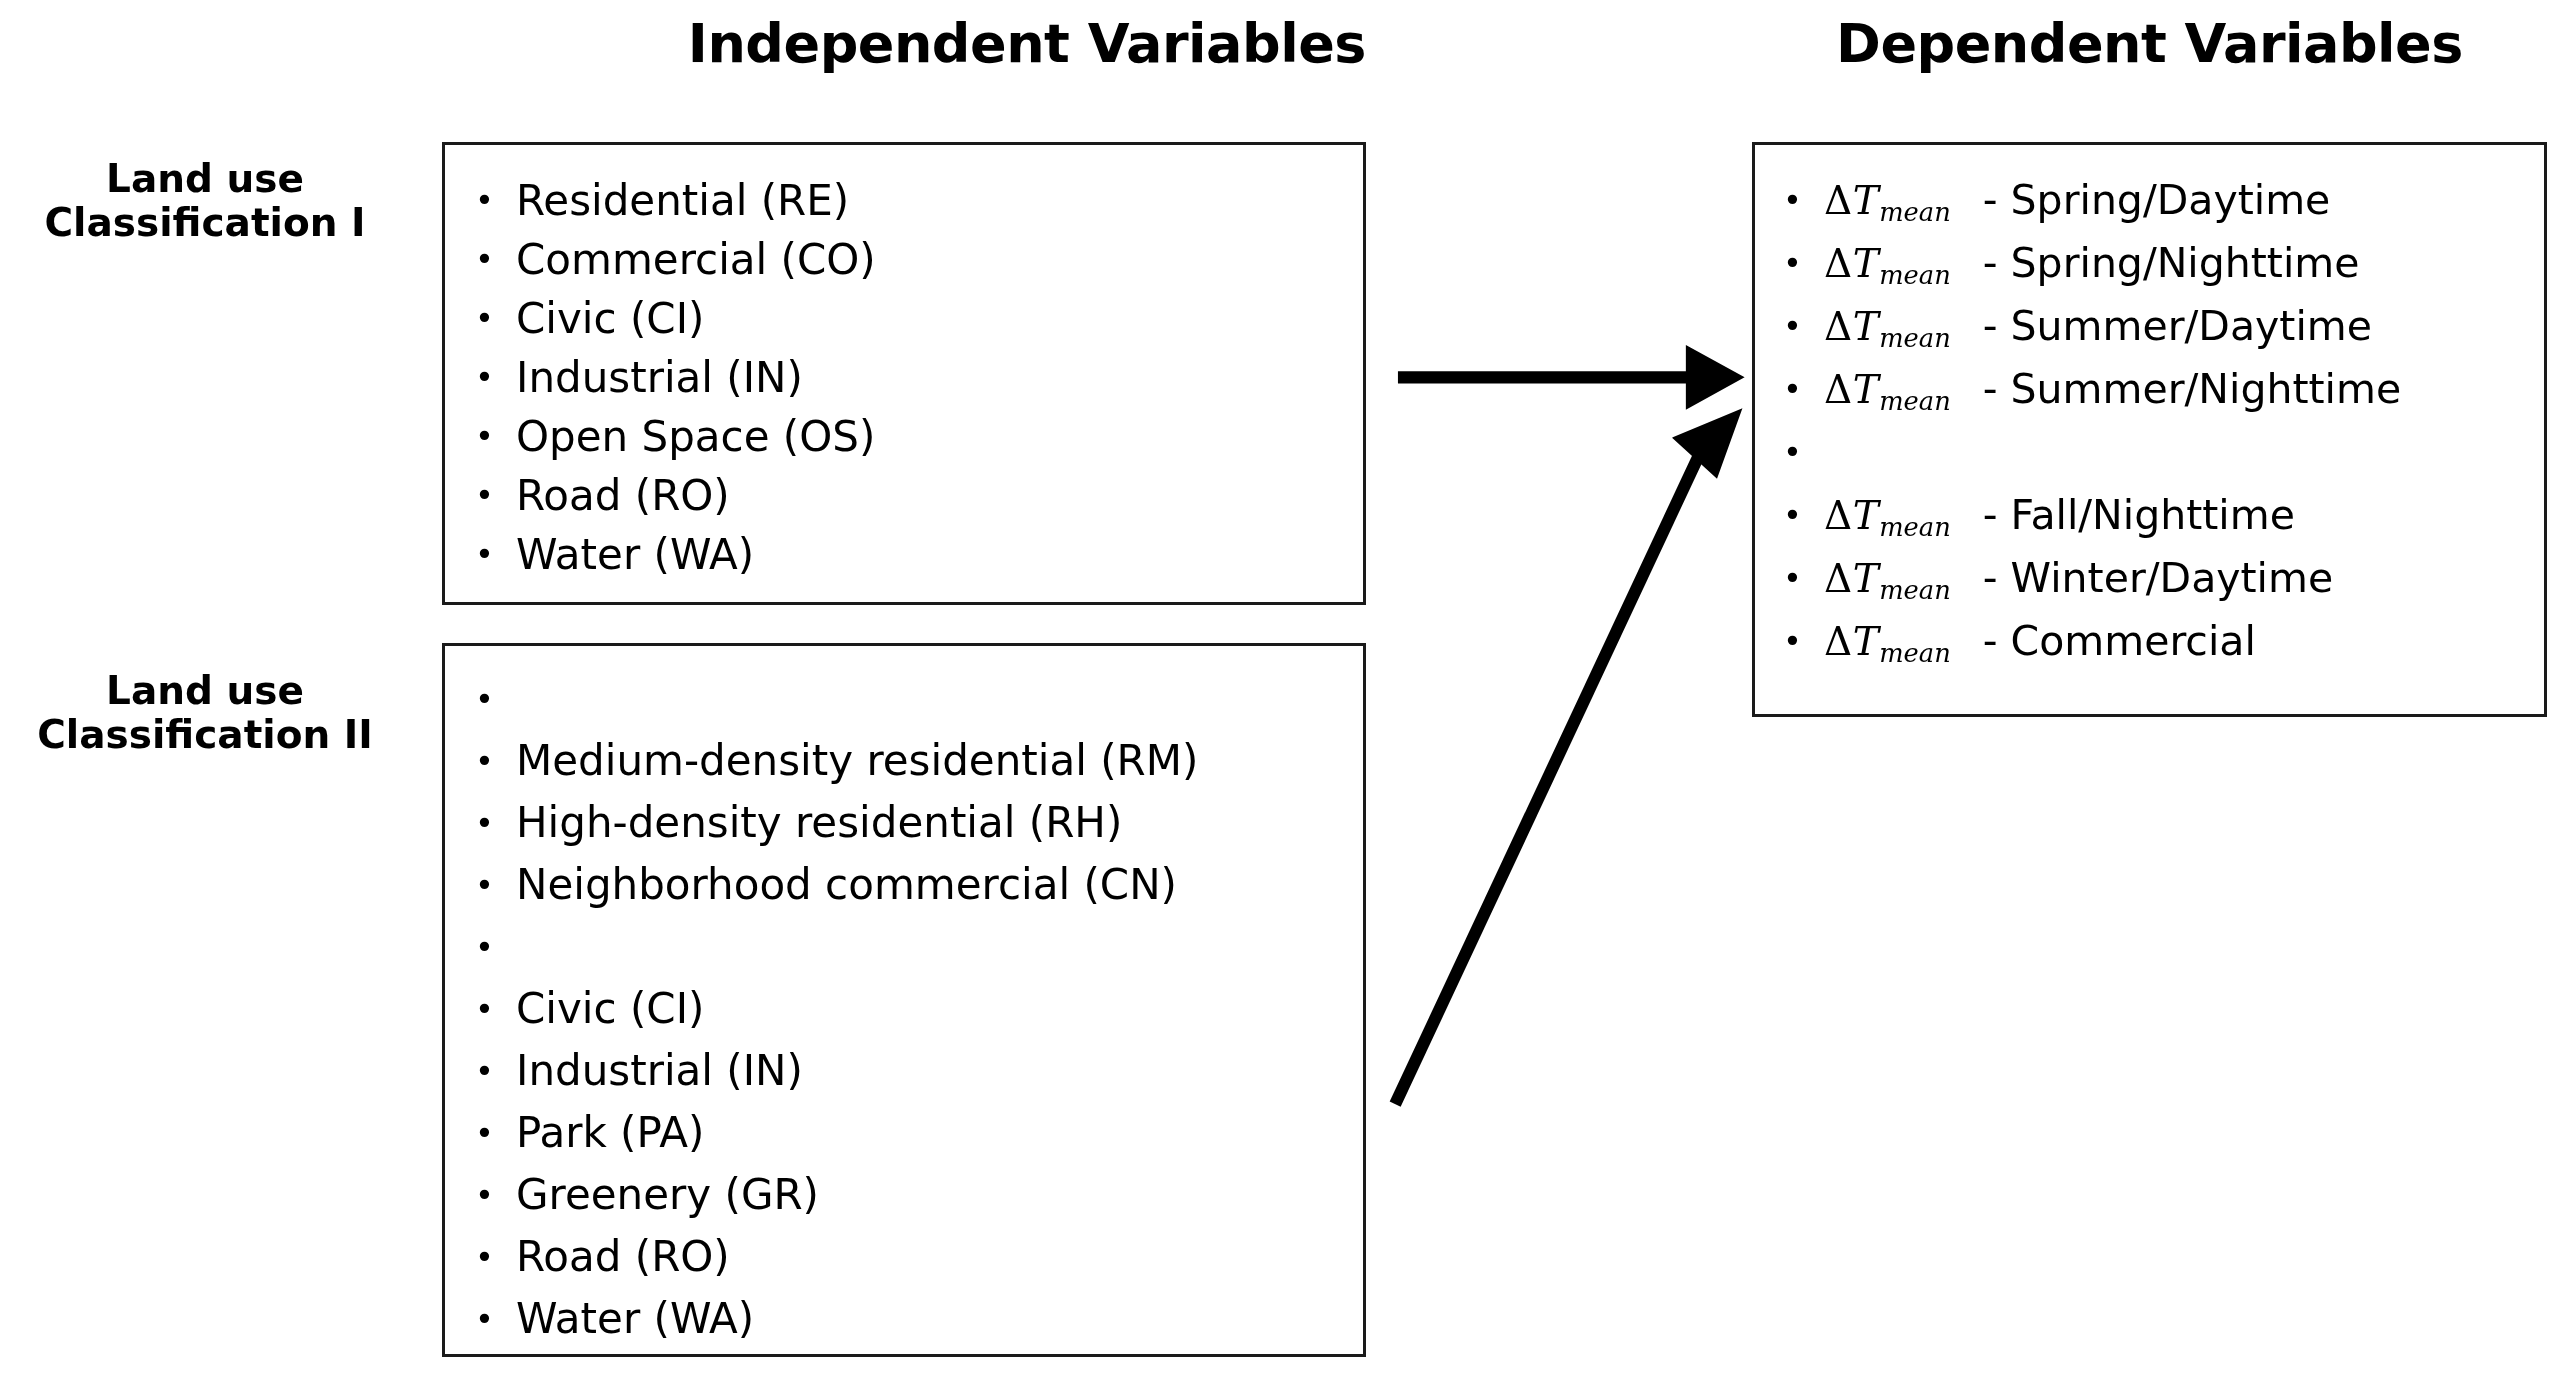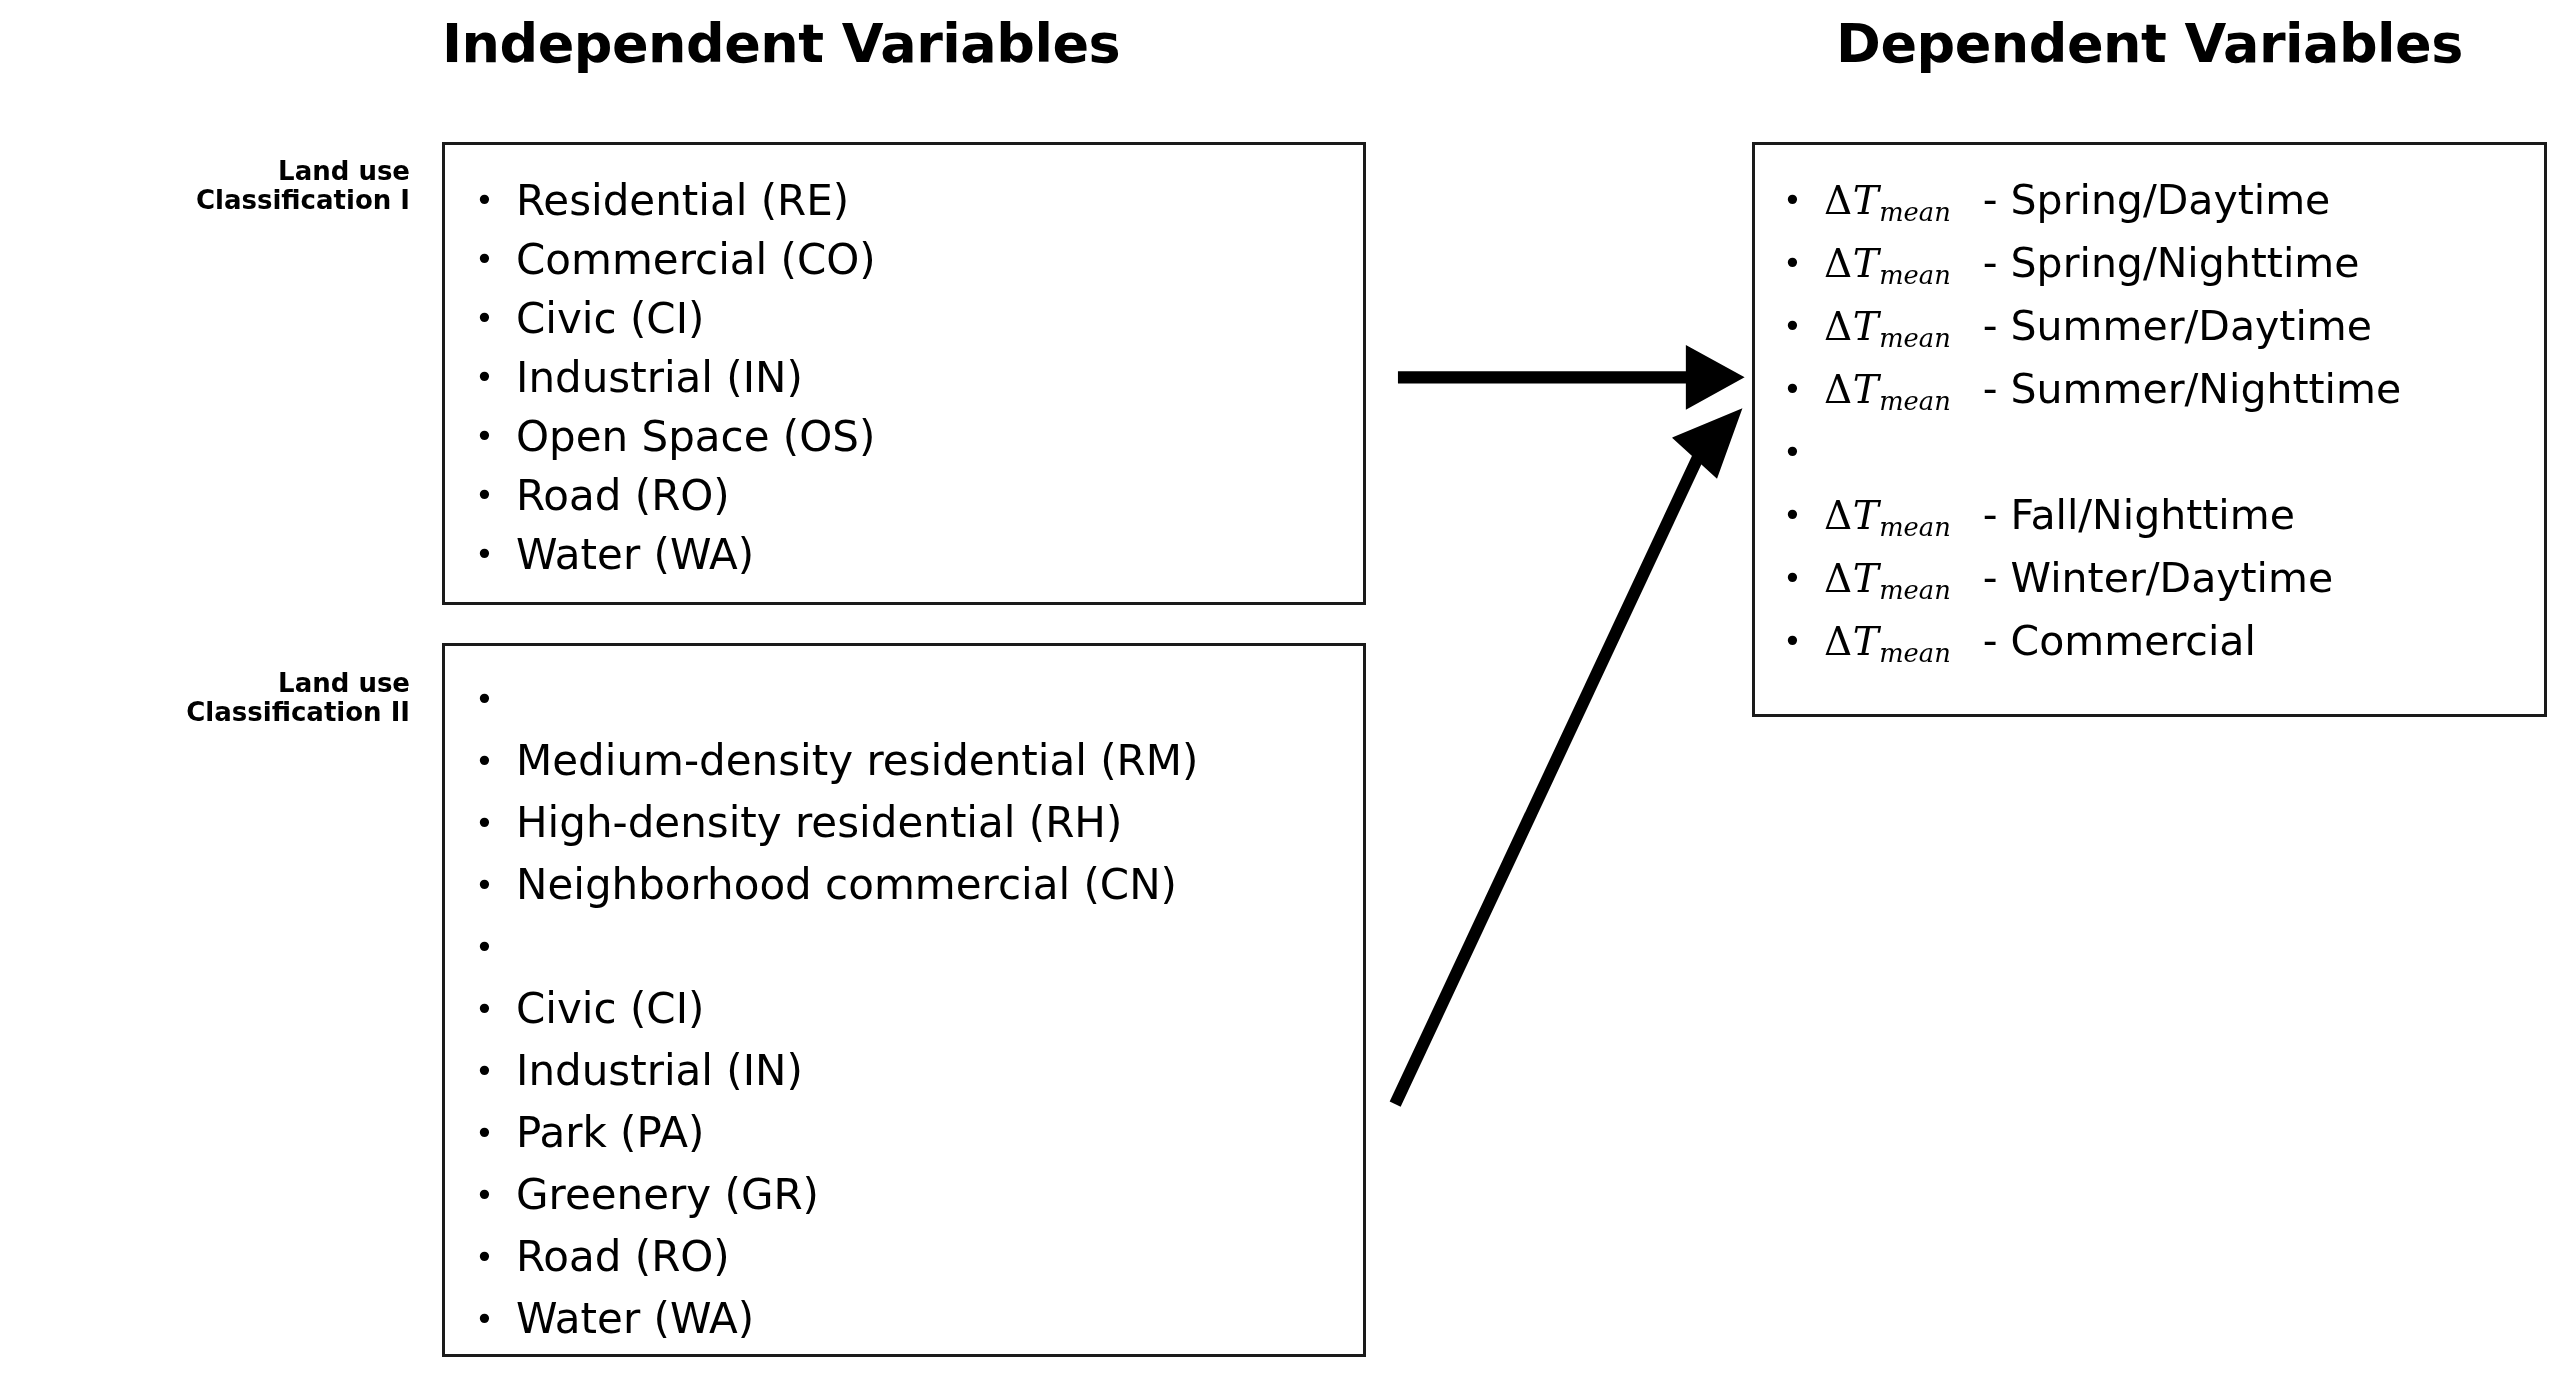--- a/index.html
+++ b/index.html
@@ -30,37 +30,37 @@
     font-size: 54px;
     line-height: 1;
     letter-spacing: -0.5px;
     white-space: nowrap;
     color: #000;
   }
   #title-independent {
     left: 442px;
     top: 17px;
     width: 924px;
-    text-align: left;
+    text-align: right;
   }
   #title-dependent {
     left: 1752px;
     top: 17px;
     width: 795px;
     text-align: center;
   }
 
   
   .side-label {
     position: absolute;
     font-family: "DejaVu Sans", sans-serif;
     font-weight: 700;
-    font-size: 26px;
+    font-size: 39px;
     line-height: 1.12;
-    text-align: right;
+    text-align: center;
     color: #000;
     width: 410px;
   }
   #label-class-1 { left: 0px; top: 157px; }
   #label-class-2 { left: 0px; top: 669px; }
 
   
   .var-box {
     position: absolute;
     border: 3.7px solid #1a1a1a;

